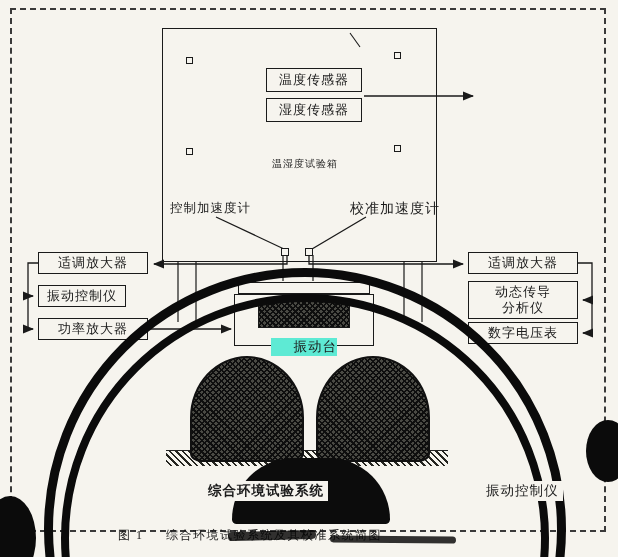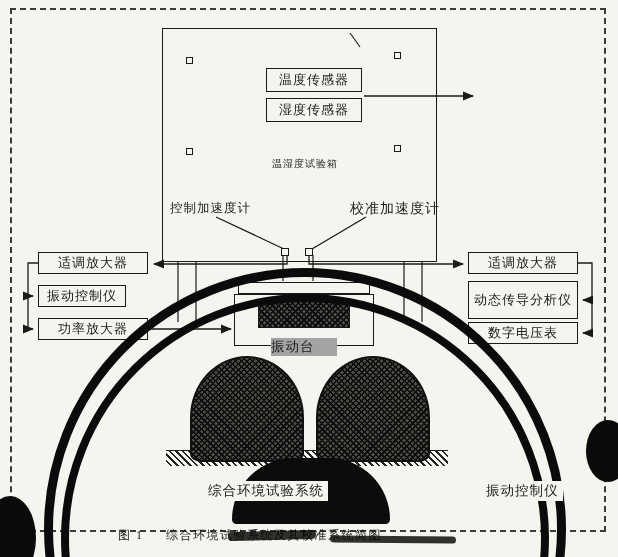--- a/index.html
+++ b/index.html
@@ -112,44 +112,44 @@
   <div class="box" style="left:38px; top:285px; width:88px; height:22px;">
     <span>振动控制仪</span>
   </div>
   <div class="box" style="left:38px; top:318px; width:110px; height:22px;">
     <span>功率放大器</span>
   </div>
 
   <div class="box" style="left:468px; top:252px; width:110px; height:22px;">
     <span>适调放大器</span>
   </div>
-  <div class="box" style="left:468px; top:281px; width:110px; height:38px; flex-direction:row;">
+  <div class="box" style="left:468px; top:281px; width:110px; height:38px; flex-direction:column;">
     <span>动态传导</span>
     <span>分析仪</span>
   </div>
   <div class="box" style="left:468px; top:322px; width:110px; height:22px;font-family:Liberation Serif, serif;">
     <span>数字电压表</span>
   </div>
 
   <div class="plate" style="left:238px; top:282px; width:132px; height:12px;"></div>
   <div class="plate" style="left:234px; top:294px; width:140px; height:52px;"></div>
   <div class="plate hatch-x" style="left:258px; top:300px; width:92px; height:28px;"></div>
-  <div class="txt" style="left:271px; top:338px; width:66px; text-align:left; background:#a3a3a3; font-size:13.5px;">振动台</div>
+  <div class="txt" style="left:271px; top:338px; width:66px; text-align:right; background:#5eead4; font-size:13.5px;">振动台</div>
 
   <div class="band hatch-d"></div>
   <div class="lobe hatch-x" style="left:190px; top:356px;"></div>
   <div class="lobe hatch-x" style="left:316px; top:356px;"></div>
   <div class="dome"></div>
 
   <div class="arc" style="left:44px; top:268px; width:522px; height:522px;"></div>
   <div class="arc" style="left:61px; top:294px; width:488px; height:488px; border-width:8px;"></div>
   <div class="blob" style="left:586px; top:420px; width:44px; height:62px;"></div>
   <div class="blob" style="left:-16px; top:496px; width:52px; height:84px;"></div>
 
-  <div class="syslabel" style="left:204px; top:481px;">综合环境试验系统</div>
+  <div class="syslabel" style="left:204px; top:481px;font-weight:bold;">综合环境试验系统</div>
   <div class="syslabel" style="left:482px; top:481px;">振动控制仪</div>
 
   <div class="caption">
     <span class="pfx">图 1</span>
     <span>综合环境试验系统及其校准系统简图</span>
   </div>
   <div class="smear" style="left:228px; top:531px; width:88px; height:9px; transform:rotate(-1.5deg);"></div>
   <div class="smear" style="left:330px; top:536px; width:126px; height:7px; transform:rotate(0.6deg);"></div>
 
 </div>

